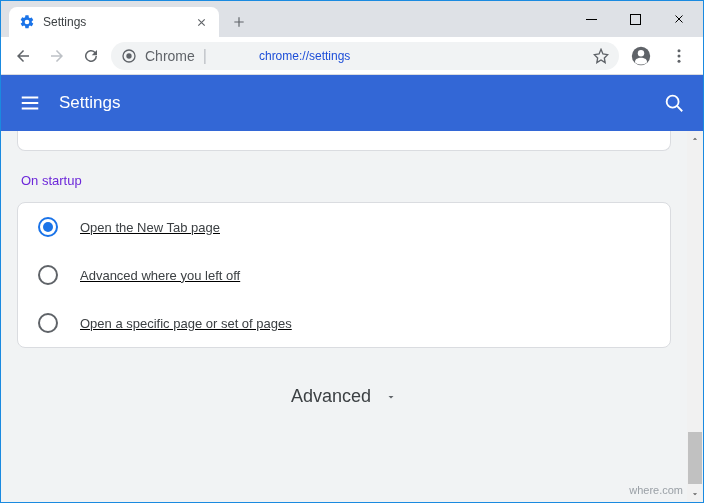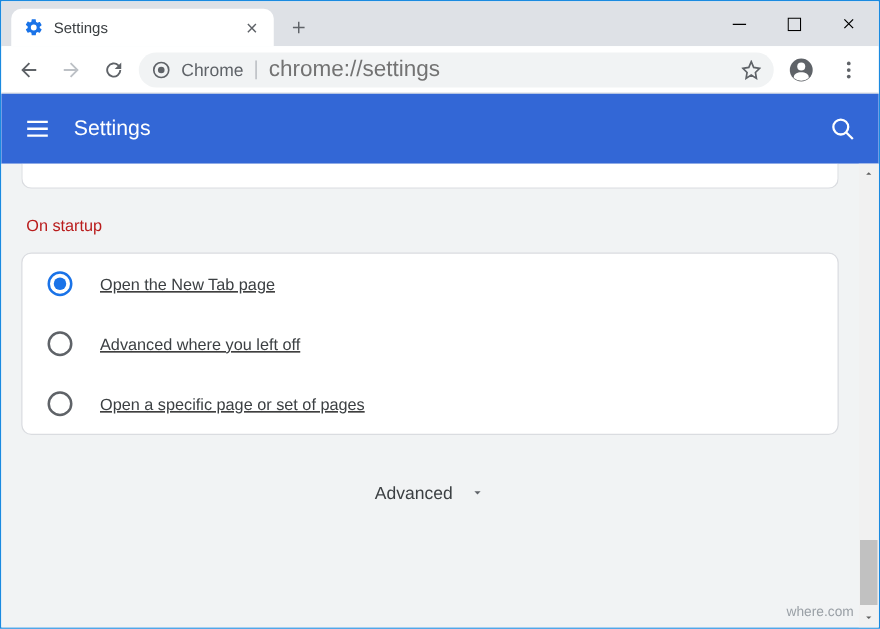--- a/index.html
+++ b/index.html
@@ -18,42 +18,42 @@
     .win-btn { width: 44px; height: 28px; display: flex; align-items: center; justify-content: center; color: #000; cursor: pointer; }
 
     
     .toolbar { height: 38px; background: #fff; display: flex; align-items: center; padding: 0 8px; gap: 6px; border-bottom: 1px solid #dadce0; }
     .nav-btn { width: 28px; height: 28px; display: flex; align-items: center; justify-content: center; color: #5f6368; border-radius: 50%; cursor: pointer; }
     .nav-btn.disabled { color: #bdc1c6; cursor: default; }
     .omnibox { flex: 1; height: 28px; background: #f1f3f4; border-radius: 14px; display: flex; align-items: center; padding: 0 10px; gap: 8px; }
     .omnibox-icon { color: #5f6368; display: flex; align-items: center; }
     .omnibox-prefix { color: #5f6368; font-size: 14px; }
     .omnibox-sep { color: #bdc1c6; }
-    .omnibox-url { color: #737373; font-size: 18px; flex: 1; }
+    .omnibox-url { color: #1d4ed8; font-size: 12px; flex: 1; margin-left: 44px; }
     .omnibox-star { color: #5f6368; display: flex; align-items: center; cursor: pointer; }
     .profile-btn, .menu-btn { width: 32px; height: 32px; display: flex; align-items: center; justify-content: center; color: #5f6368; cursor: pointer; }
 
     
     .settings-header { height: 56px; background: #3367d6; display: flex; align-items: center; padding: 0 18px; color: #fff; gap: 18px; }
     .hamburger { display: flex; align-items: center; cursor: pointer; }
     .settings-title { font-size: 17px; font-weight: 400; flex: 1; }
     .search-btn { display: flex; align-items: center; cursor: pointer; }
 
     
     .content-wrapper { height: calc(503px - 36px - 38px - 56px - 2px); background: #f1f3f4; position: relative; display: flex; }
     .content { flex: 1; overflow-y: auto; padding: 0 16px 20px 16px; display: flex; flex-direction: column; align-items: center; }
     .card-peek { width: 100%; max-width: 660px; height: 20px; background: #fff; border: 1px solid #dadce0; border-radius: 0 0 8px 8px; margin-bottom: 22px; border-top: none; }
-    .section-label { width: 100%; max-width: 660px; font-size: 13px; color: #b91c1c; margin-bottom: 14px; padding-left: 4px; }
+    .section-label { width: 100%; max-width: 660px; font-size: 13px; color: #6d28d9; margin-bottom: 14px; padding-left: 4px; }
     .card { width: 100%; max-width: 660px; background: #fff; border: 1px solid #dadce0; border-radius: 8px; }
     .radio-row { display: flex; align-items: center; padding: 14px 20px; gap: 22px; cursor: pointer; text-decoration: underline; }
     .radio { width: 20px; height: 20px; border-radius: 50%; border: 2px solid #5f6368; display: flex; align-items: center; justify-content: center; flex-shrink: 0; }
     .radio.selected { border-color: #1a73e8; }
     .radio.selected::after { content: ''; width: 10px; height: 10px; border-radius: 50%; background: #1a73e8; }
     .radio-label { font-size: 13px; color: #3c4043; }
-    .advanced-row { margin-top: 38px; display: flex; align-items: center; justify-content: center; gap: 14px; cursor: pointer; color: #3c4043; font-size: 14px; }
+    .advanced-row { margin-top: 38px; display: flex; align-items: center; justify-content: center; gap: 14px; cursor: pointer; color: #3c4043; font-size: 18px; }
 
     .scrollbar-track { width: 16px; background: #f1f1f1; position: relative; }
     .scroll-arrow { width: 16px; height: 16px; display: flex; align-items: center; justify-content: center; color: #606060; position: absolute; left: 0; }
     .scroll-arrow.up { top: 0; }
     .scroll-arrow.down { bottom: 0; }
     .scroll-thumb { width: 14px; background: #c1c1c1; position: absolute; left: 1px; bottom: 18px; height: 52px; border-radius: 0; }
 
     .watermark { position: absolute; bottom: 6px; right: 20px; font-size: 11px; color: #9aa0a6; font-family: Arial, sans-serif; }
 
     svg { display: block; }

